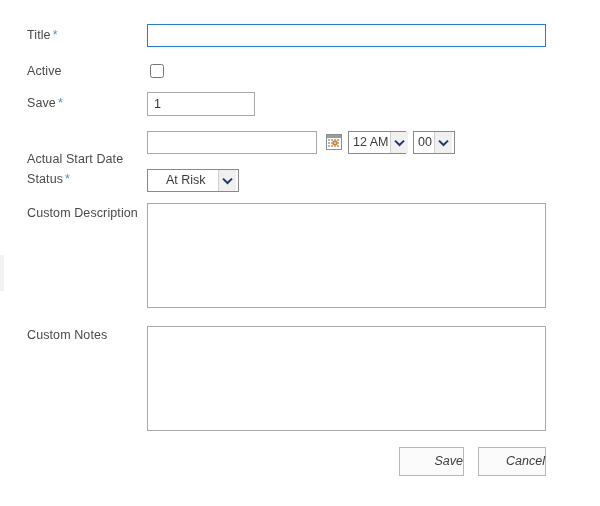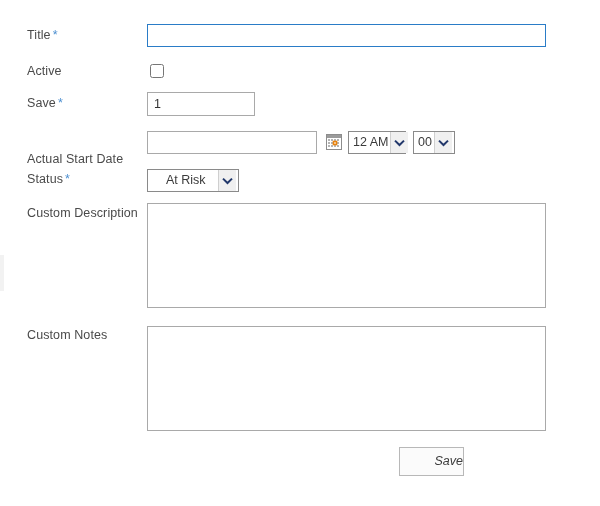--- a/index.html
+++ b/index.html
@@ -304,14 +304,15 @@
     <span>Custom Description</span>
   </div>
   <textarea class="big-textarea" id="desc-textarea" style=""></textarea>
 
   <div class="field-label" style="top:327px;">
     <span>Custom Notes</span>
   </div>
   <textarea class="big-textarea" id="notes-textarea" style=""></textarea>
 
   <button class="btn" id="save-button">Save</button>
+  <button class="btn" id="cancel-button">Cancel</button>
 
 </div>
 
 </body></html>

